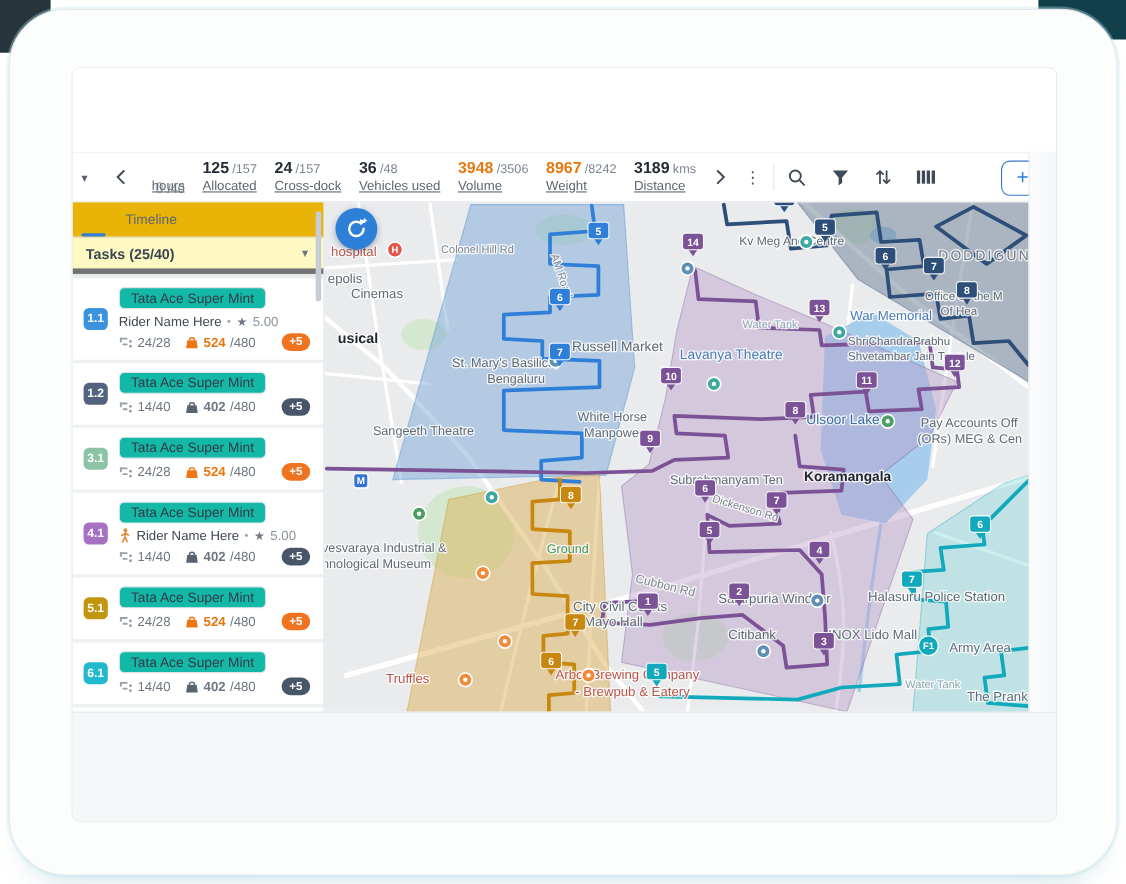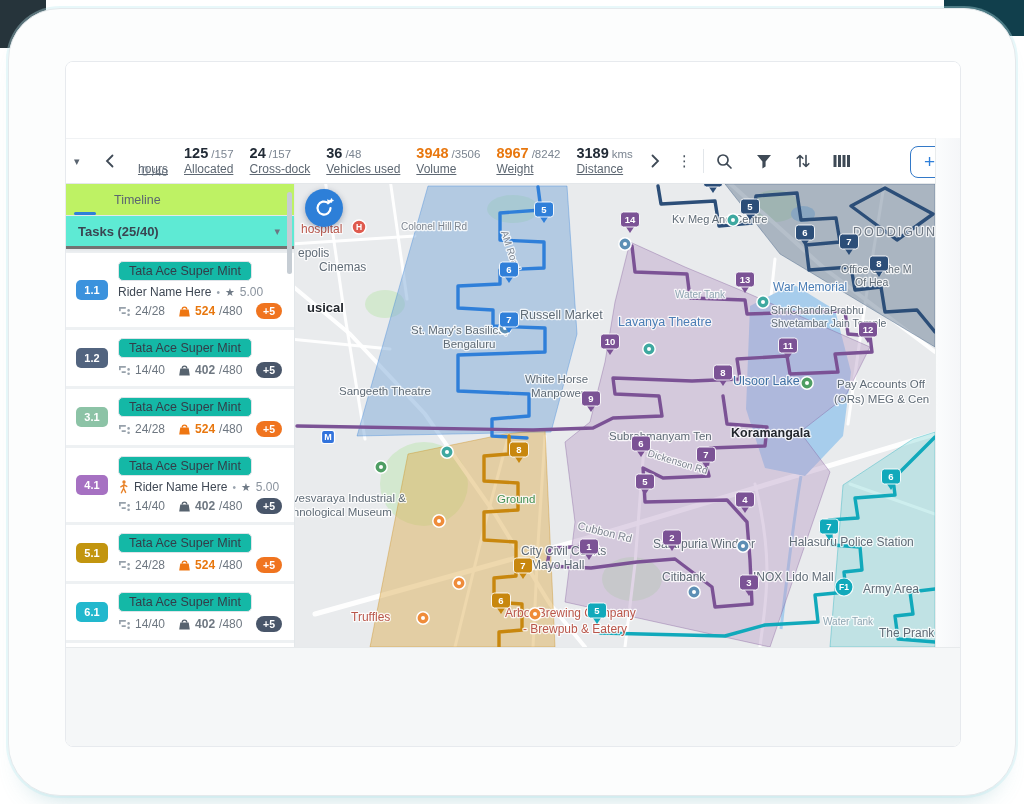--- a/index.html
+++ b/index.html
@@ -39,30 +39,30 @@
   .add-btn { position:absolute; left:844px; top:7px; width:56px; height:32px; border:1.5px solid #3379c8; border-radius:8px; background:#fff;
              color:#2f7fd9; font-size:19px; font-weight:400; line-height:28px; text-align:left; padding-left:13px; cursor:pointer; font-family:"Liberation Sans",sans-serif; }
 
   
   .content { position:absolute; left:0; top:122px; width:100%; height:463px; display:flex; }
   .right-strip { position:absolute; left:869px; top:76px; width:27px; height:509px; background:linear-gradient(to right,#fbfcfd,#f4f6f8); border-left:1px solid #e9eced; z-index:6; }
   .footer { position:absolute; left:0; top:585px; width:100%; height:99px; background:#f5f7f8; border-top:1px solid #e7eaec; }
 
   
   .sidebar { position:relative; width:229px; height:463px; background:#eef1f3; border-right:1px solid #e3e7ea; flex:none; display:flex; flex-direction:column; }
-  .tabs { position:relative; height:32px; background:#bef264; border-bottom:1px solid #e4e8eb; flex:none; }
+  .tabs { position:relative; height:32px; background:#eab308; border-bottom:1px solid #e4e8eb; flex:none; }
   .tab-label { position:absolute; left:48px; top:9px; font-size:12.5px; color:#5b6570; cursor:pointer; }
   .tab-indicator { position:absolute; left:8px; bottom:0; width:22px; height:3px; background:#2f7fd9; border-radius:2px; }
-  .tasks-bar { height:33px; background:#5eead4; border-bottom:3px solid #737373; box-shadow:0 2px 3px rgba(30,40,50,.05); display:flex; align-items:center;
+  .tasks-bar { height:33px; background:#fef9c3; border-bottom:5px solid #737373; box-shadow:0 2px 3px rgba(30,40,50,.05); display:flex; align-items:center;
                justify-content:space-between; padding:0 14px 0 12px; flex:none; cursor:pointer; }
   .tasks-label { font-size:13px; font-weight:700; color:#3a4552; }
   .tasks-caret { color:#6b7683; font-size:11px; }
   .cards { flex:1; overflow:hidden; padding-top:4px; display:flex; flex-direction:column; gap:3px; position:relative; }
   .card { background:#fff; display:flex; padding:8px 8px 8px 10px; gap:10px; align-items:center; flex:none; cursor:pointer; }
-  .badge { width:32px; height:20px; border-radius:5px; color:#fff; font-size:11px; font-weight:700; display:flex; align-items:center; justify-content:center; flex:none; }
+  .badge { width:22px; height:20px; border-radius:5px; color:#fff; font-size:11px; font-weight:700; display:flex; align-items:center; justify-content:center; flex:none; }
   .card-body { display:flex; flex-direction:column; gap:4px; flex:1; min-width:0; }
   .vehicle-box { display:inline-block; align-self:flex-start; border:1px solid #dfe3e8; border-radius:5px; padding:2px 10px; font-size:12.5px; color:#333d49; background:#14b8a6; }
   .rider-line { display:flex; align-items:center; gap:5px; font-size:12px; color:#3f4854; }
   .rider-line .dot { color:#9aa3ad; font-size:10px; }
   .rider-line .star { color:#6f7a86; font-size:11px; }
   .rider-line .rating { color:#8a939e; }
   .stats-line { display:flex; align-items:center; gap:13px; font-size:12px; color:#6e7781; }
   .stops { display:flex; align-items:flex-end; gap:4px; }
   .load { display:flex; align-items:center; gap:4px; }
   .load-val { font-weight:700; color:#6e7781; }

